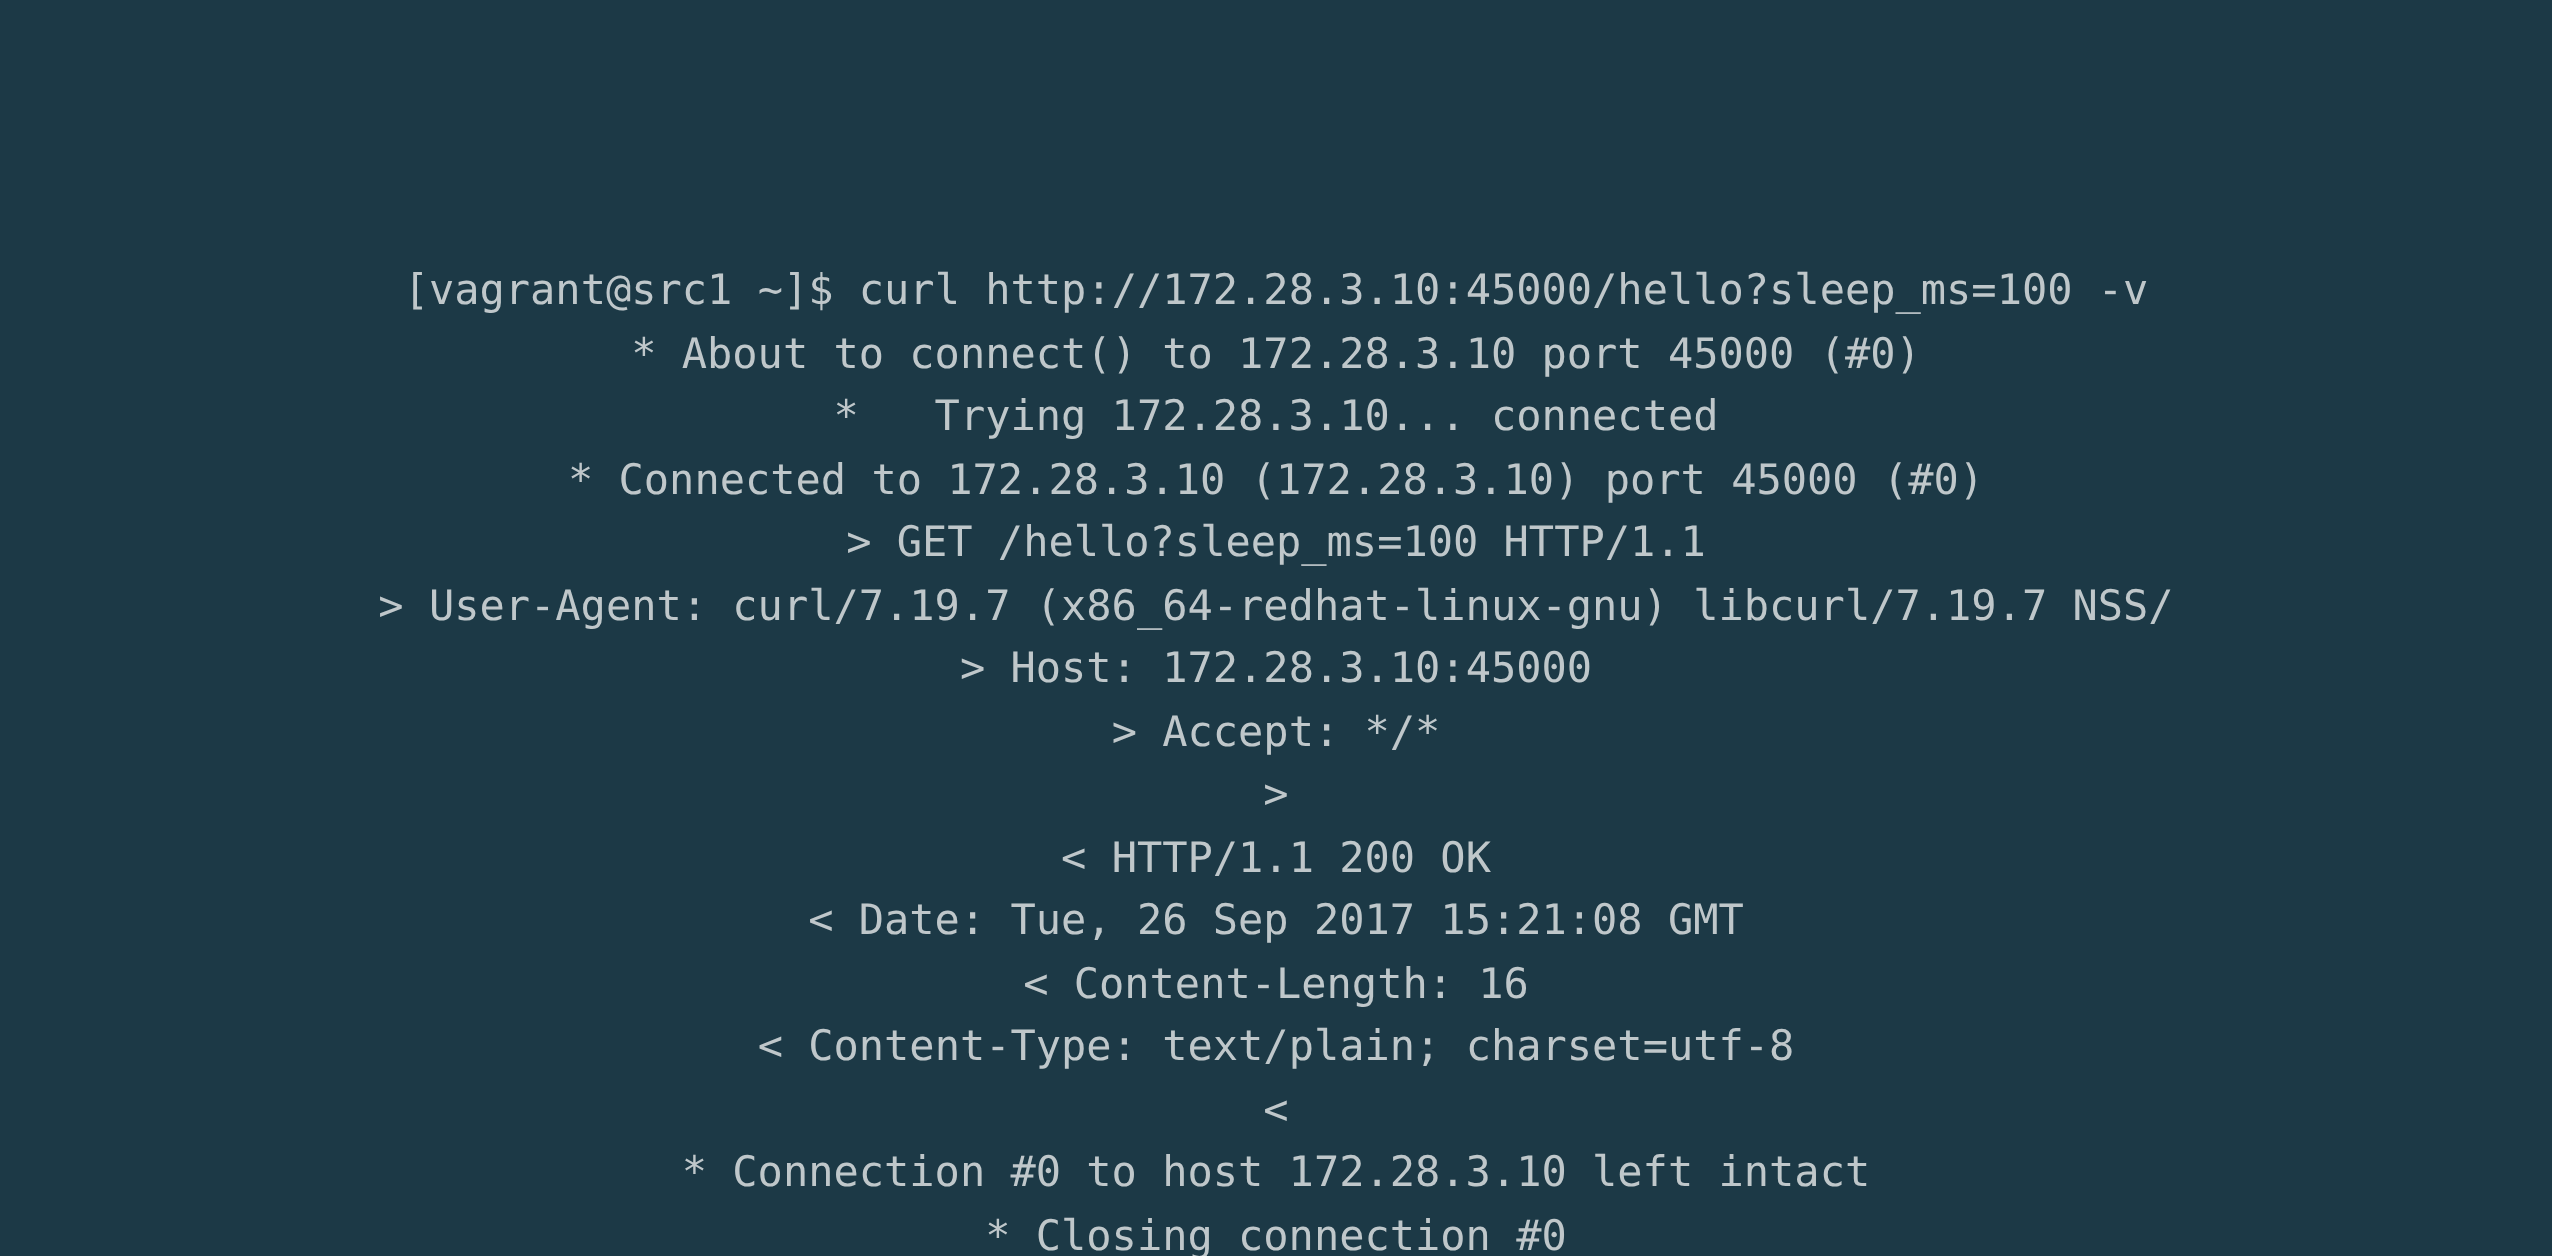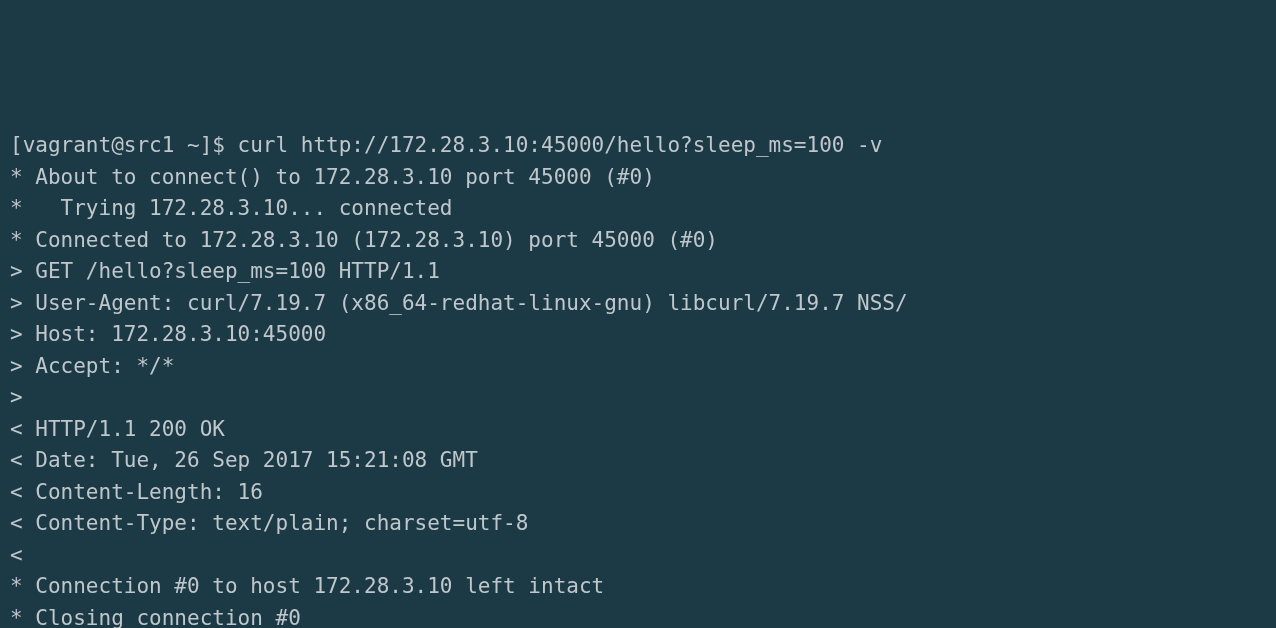--- a/index.html
+++ b/index.html
@@ -14,20 +14,21 @@
       font-size: 21px;
       line-height: 1.5;
       padding: 4px 10px;
       white-space: pre;
       width: 1276px;
       height: 628px;
       overflow: hidden;
     }
     .terminal-line {
       display: block;
+      text-align: center;
     }
   </style>
 </head>
 <body>
 
 
 
 <div><span class="terminal-line">[vagrant@src1 ~]$ curl http://172.28.3.10:45000/hello?sleep_ms=100 -v</span><span class="terminal-line">* About to connect() to 172.28.3.10 port 45000 (#0)</span><span class="terminal-line">*   Trying 172.28.3.10... connected</span><span class="terminal-line">* Connected to 172.28.3.10 (172.28.3.10) port 45000 (#0)</span><span class="terminal-line">&gt; GET /hello?sleep_ms=100 HTTP/1.1</span><span class="terminal-line">&gt; User-Agent: curl/7.19.7 (x86_64-redhat-linux-gnu) libcurl/7.19.7 NSS/</span><span class="terminal-line">&gt; Host: 172.28.3.10:45000</span><span class="terminal-line">&gt; Accept: */*</span><span class="terminal-line">&gt;</span><span class="terminal-line">&lt; HTTP/1.1 200 OK</span><span class="terminal-line">&lt; Date: Tue, 26 Sep 2017 15:21:08 GMT</span><span class="terminal-line">&lt; Content-Length: 16</span><span class="terminal-line">&lt; Content-Type: text/plain; charset=utf-8</span><span class="terminal-line">&lt;</span><span class="terminal-line">* Connection #0 to host 172.28.3.10 left intact</span><span class="terminal-line">* Closing connection #0</span></div>
 
 

